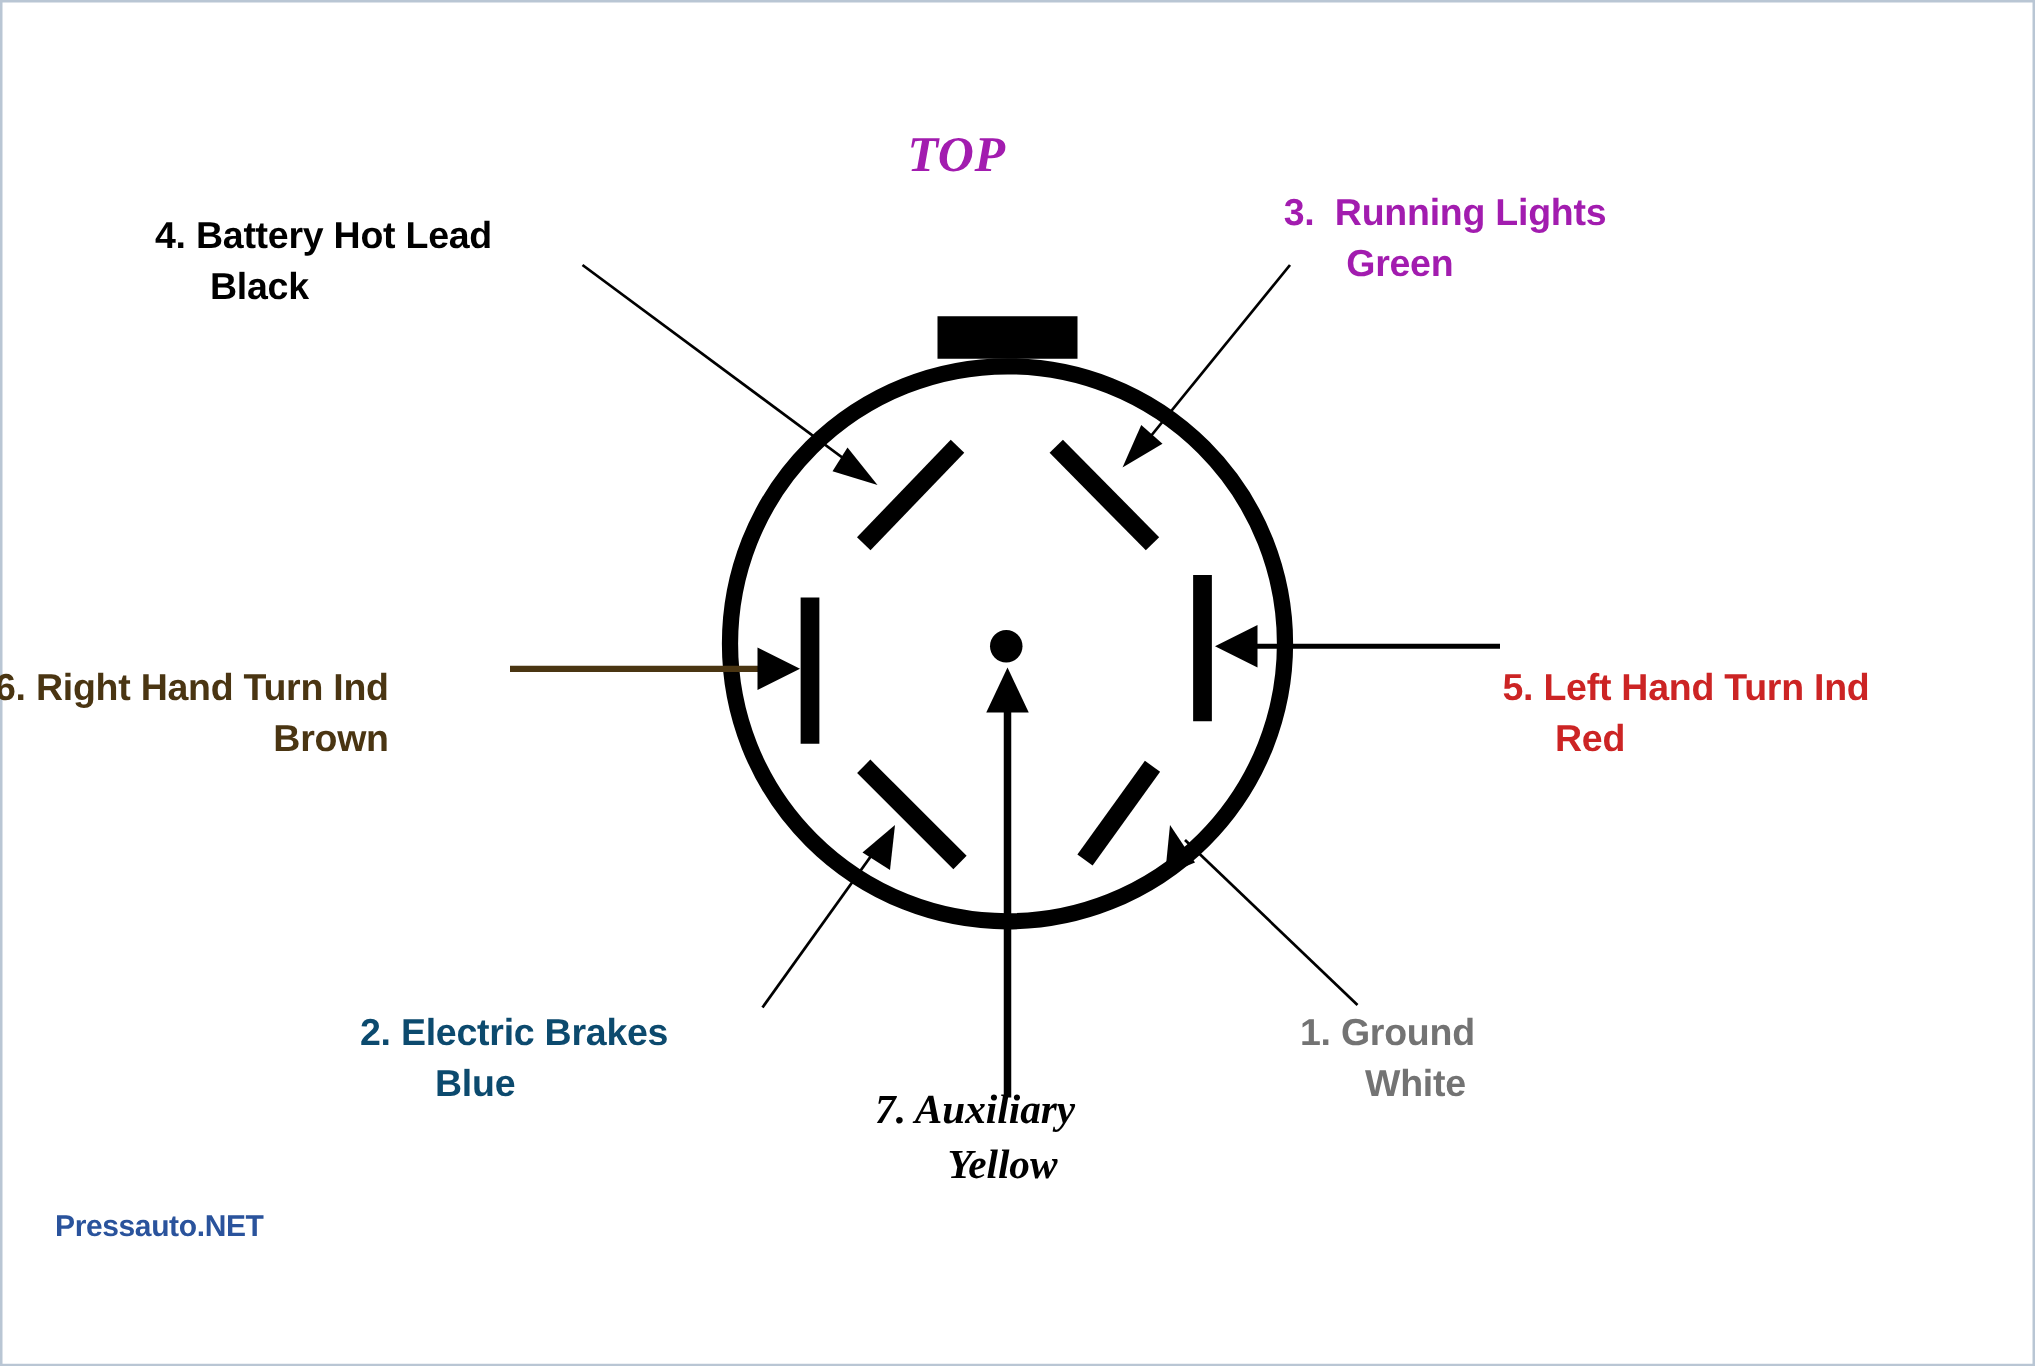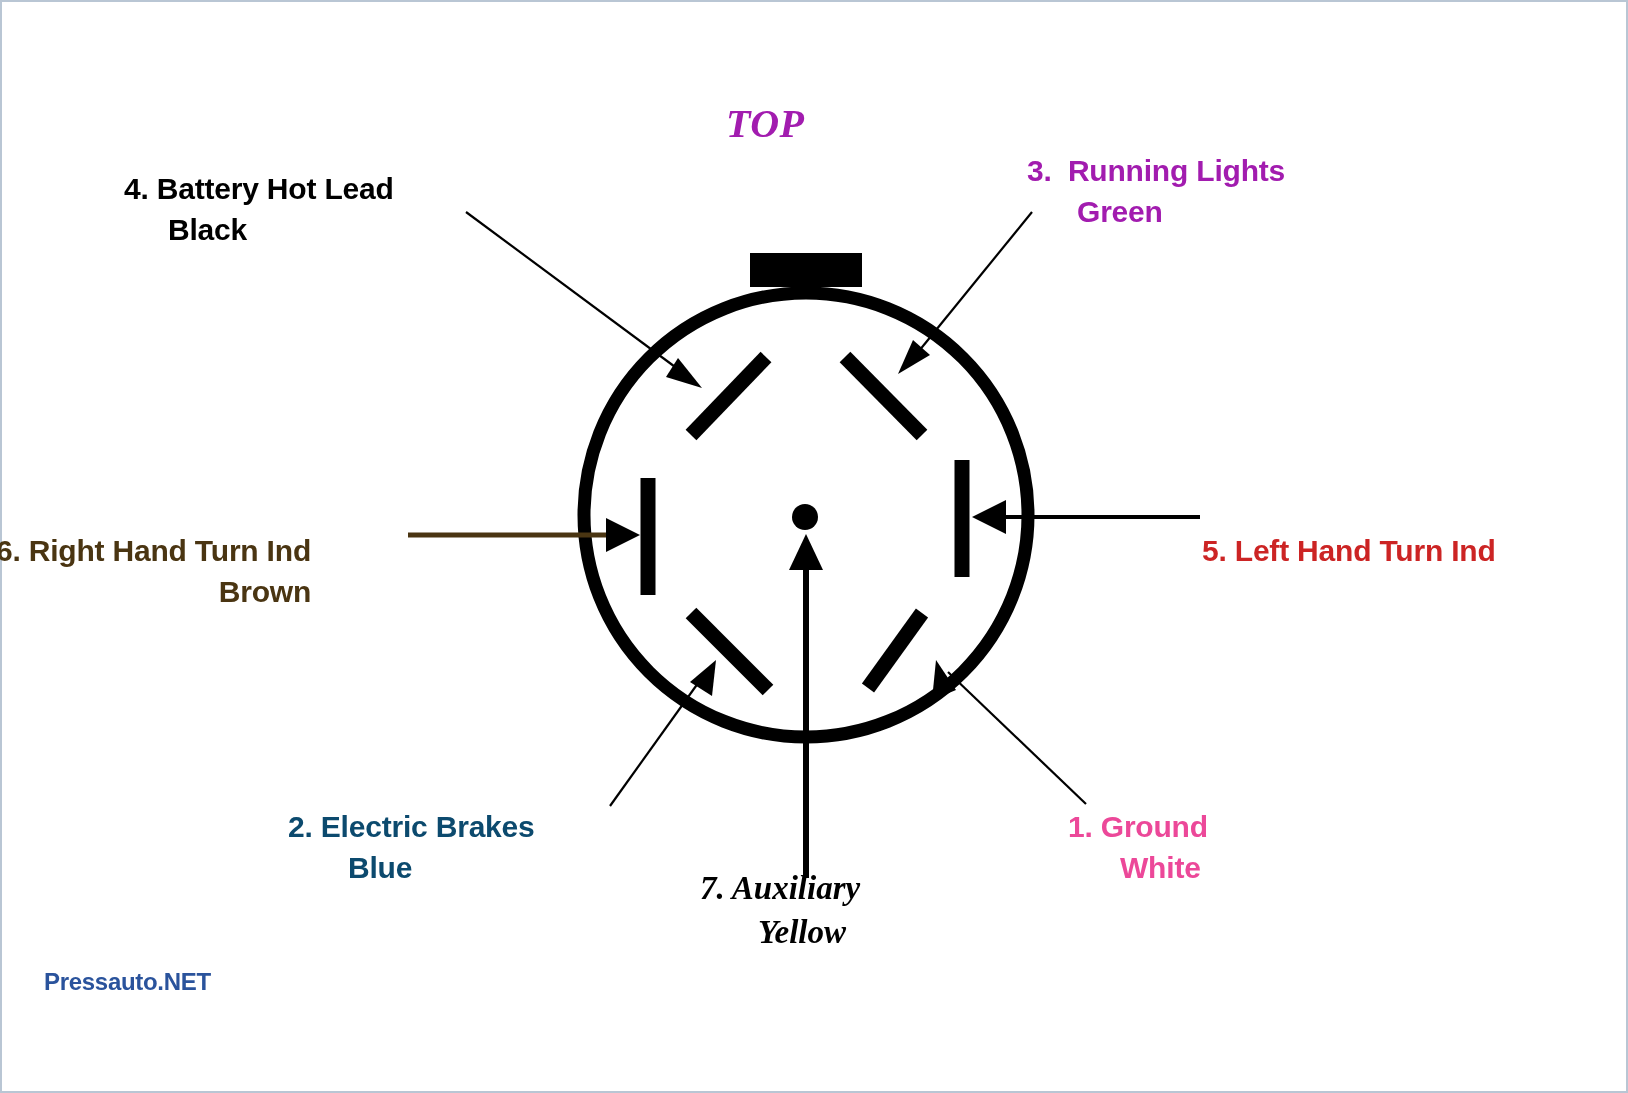--- a/index.html
+++ b/index.html
@@ -60,21 +60,21 @@
 
   #label-6 { left: -4px;   top: 530px;  color: #4a3512; }
   #label-6 .l2 { margin-left: 56px; text-align: right; }
 
   #label-5 { left: 1202px; top: 530px;  color: #cc2424; }
   #label-5 .l2 { margin-left: 42px; }
 
   #label-2 { left: 288px;  top: 806px;  color: #0c4a6e; }
   #label-2 .l2 { margin-left: 60px; }
 
-  #label-1 { left: 1068px; top: 806px;  color: #ec4899; }
+  #label-1 { left: 1040px; top: 806px;  color: #737373; }
   #label-1 .l2 { margin-left: 52px; }
 
   #label-7 {
     position: absolute;
     left: 700px;
     top: 866px;
     font-family: "Liberation Serif", serif;
     font-style: italic;
     font-weight: bold;
     font-size: 33px;
@@ -159,21 +159,21 @@
   </svg>
 
   <div id="top-label">TOP</div>
 
   <div class="lbl" id="label-4"><span>4. Battery Hot Lead</span><span class="l2">Black</span></div>
 
   <div class="lbl" id="label-3"><span>3.  Running Lights</span><span class="l2">Green</span></div>
 
   <div class="lbl" id="label-6"><span>6. Right Hand Turn Ind</span><span class="l2">Brown</span></div>
 
-  <div class="lbl" id="label-5"><span>5. Left Hand Turn Ind</span></div>
+  <div class="lbl" id="label-5"><span>5. Left Hand Turn Ind</span><span class="l2">Red</span></div>
 
   <div class="lbl" id="label-2"><span>2. Electric Brakes</span><span class="l2">Blue</span></div>
 
   <div class="lbl" id="label-1"><span>1. Ground</span><span class="l2">White</span></div>
 
   <div id="label-7"><span>7. Auxiliary</span><span class="l2">Yellow</span></div>
 
   <div id="watermark">Pressauto.NET</div>
 
 </div>

